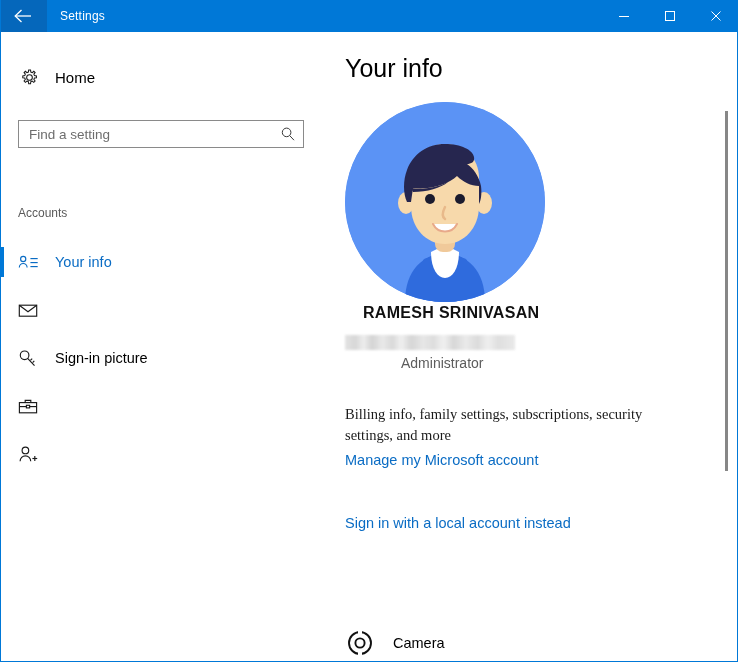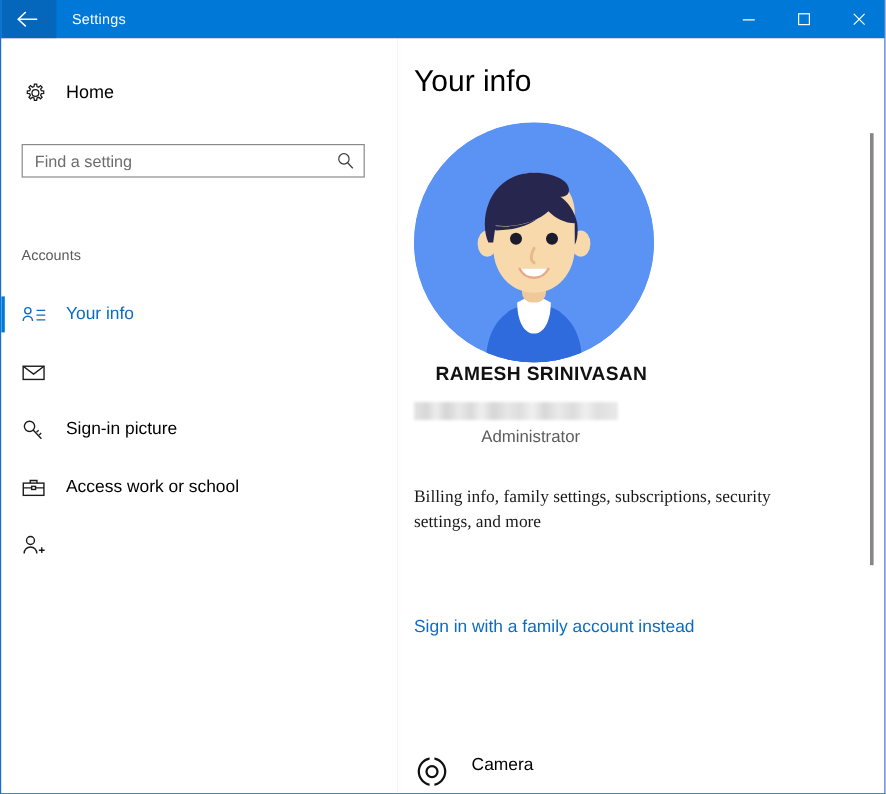--- a/index.html
+++ b/index.html
@@ -252,21 +252,21 @@
   .section-title {
     position: absolute;
     left: 14px; top: 542px;
     font-size: 20px;
     color: #000000;
   }
   .camera-row {
     position: absolute;
     left: 14px; top: 598px;
     display: flex;
-    align-items: flex-start;
+    align-items: center;
     cursor: default;
   }
   .camera-icon {
     width: 30px;
     display: flex;
     align-items: center;
     justify-content: center;
   }
   .camera-label {
     margin-left: 18px;
@@ -400,21 +400,20 @@
         <span class="nav-icon">
           <svg width="21" height="17" viewBox="0 0 21 17">
             <g fill="none" stroke="#1a1a1a" stroke-width="1.15">
               <rect x="1.4" y="4.6" width="17.2" height="10.2"></rect>
               <path d="M7.2 4.6 V2.4 h5.6 v2.2"></path>
               <line x1="1.4" y1="8.6" x2="18.6" y2="8.6"></line>
               <rect x="8.4" y="7.3" width="3.2" height="2.6" fill="#ffffff"></rect>
             </g>
           </svg>
         </span>
-        <span class="nav-label">Access work or school</span>
       </div>
 
       <div class="nav-item">
         <span class="sel-bar"></span>
         <span class="nav-icon">
           <svg width="21" height="19" viewBox="0 0 21 19">
             <g fill="none" stroke="#1a1a1a" stroke-width="1.15">
               <circle cx="7.4" cy="5.4" r="3.3"></circle>
               <path d="M2.1 16.2 c0-3.1 2.4-5.4 5.3-5.4 s5.3 2.3 5.3 5.4"></path>
               <line x1="14.4" y1="13.5" x2="19.2" y2="13.5"></line>
@@ -460,21 +459,22 @@
         <path d="M88 122 C93 132 107 132 112 122" fill="none" stroke="#e8a98a" stroke-width="2" stroke-linecap="round"></path>
       </svg>
     </div>
 
     <div class="user-name">RAMESH SRINIVASAN</div>
     <div class="email-redacted"></div>
     <div class="user-role">Administrator</div>
 
     <div class="desc">Billing info, family settings, subscriptions, security settings, and more</div>
 
-    <a class="link link-local" href="#">Sign in with a family account instead</a>
+    <a class="link link-manage" href="#">Manage my Microsoft account</a>
+    <a class="link link-local" href="#">Sign in with a local account instead</a>
 
 
     <div class="camera-row">
       <span class="camera-icon">
         <svg width="26" height="26" viewBox="0 0 26 26">
           <circle cx="13" cy="13" r="11" fill="none" stroke="#111111" stroke-width="1.9"></circle>
           <circle cx="13" cy="13" r="4.6" fill="none" stroke="#111111" stroke-width="1.9"></circle>
           <rect x="11" y="0.6" width="4" height="4.2" fill="#ffffff"></rect>
           <rect x="11" y="21.2" width="4" height="4.2" fill="#ffffff"></rect>
         </svg>

